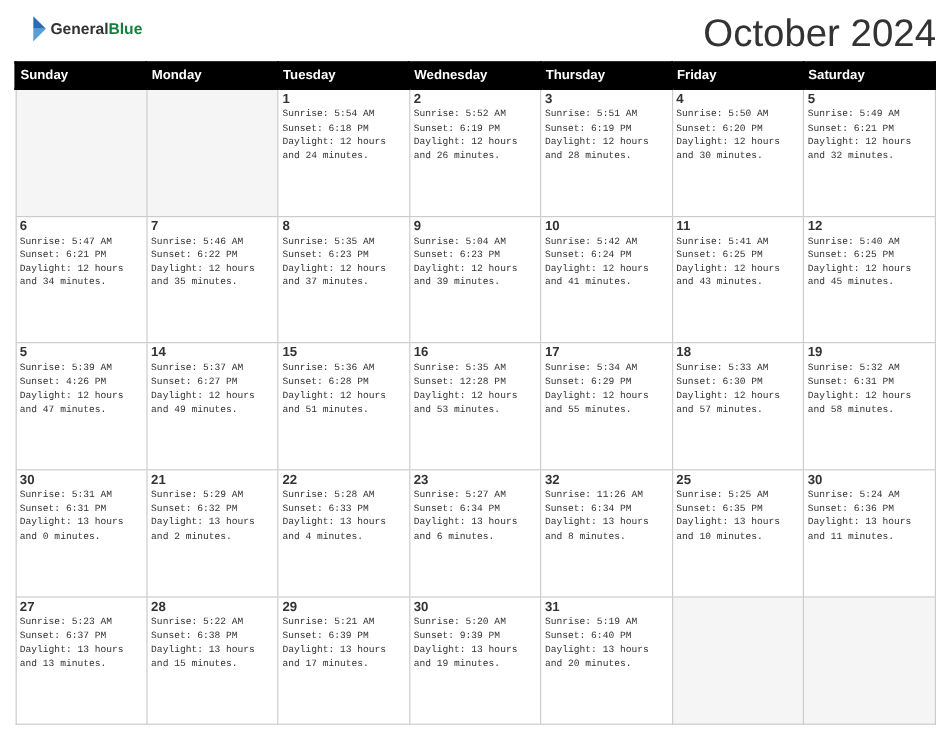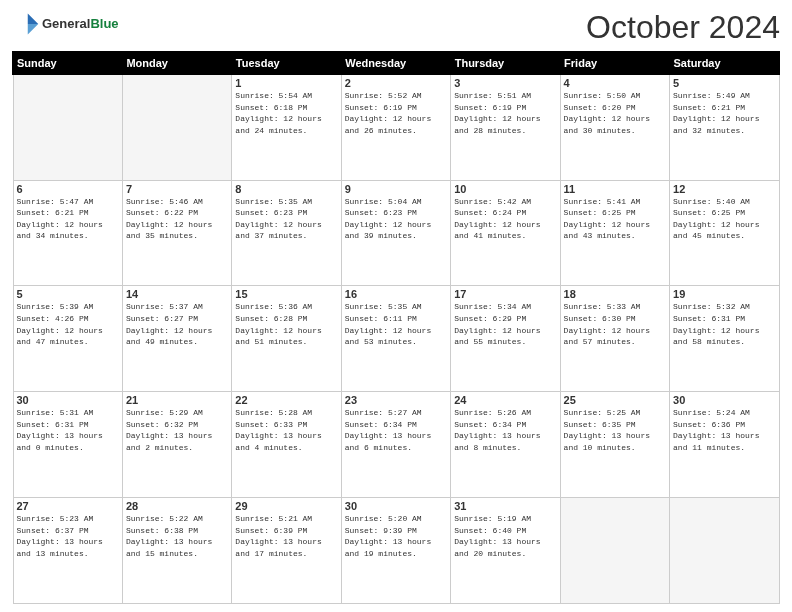--- a/index.html
+++ b/index.html
@@ -242,21 +242,21 @@
           <td>
             <span class="day-num">15</span>
             <div class="day-info">Sunrise: 5:36 AM
 Sunset: 6:28 PM
 Daylight: 12 hours
 and 51 minutes.</div>
           </td>
           <td>
             <span class="day-num">16</span>
             <div class="day-info">Sunrise: 5:35 AM
-Sunset: 6:11 PM
+Sunset: 12:28 PM
 Daylight: 12 hours
 and 53 minutes.</div>
           </td>
           <td>
             <span class="day-num">17</span>
             <div class="day-info">Sunrise: 5:34 AM
 Sunset: 6:29 PM
 Daylight: 12 hours
 and 55 minutes.</div>
           </td>
@@ -298,22 +298,22 @@
 and 4 minutes.</div>
           </td>
           <td>
             <span class="day-num">23</span>
             <div class="day-info">Sunrise: 5:27 AM
 Sunset: 6:34 PM
 Daylight: 13 hours
 and 6 minutes.</div>
           </td>
           <td>
-            <span class="day-num">24</span>
-            <div class="day-info">Sunrise: 5:26 AM
+            <span class="day-num">32</span>
+            <div class="day-info">Sunrise: 11:26 AM
 Sunset: 6:34 PM
 Daylight: 13 hours
 and 8 minutes.</div>
           </td>
           <td>
             <span class="day-num">25</span>
             <div class="day-info">Sunrise: 5:25 AM
 Sunset: 6:35 PM
 Daylight: 13 hours
 and 10 minutes.</div>

